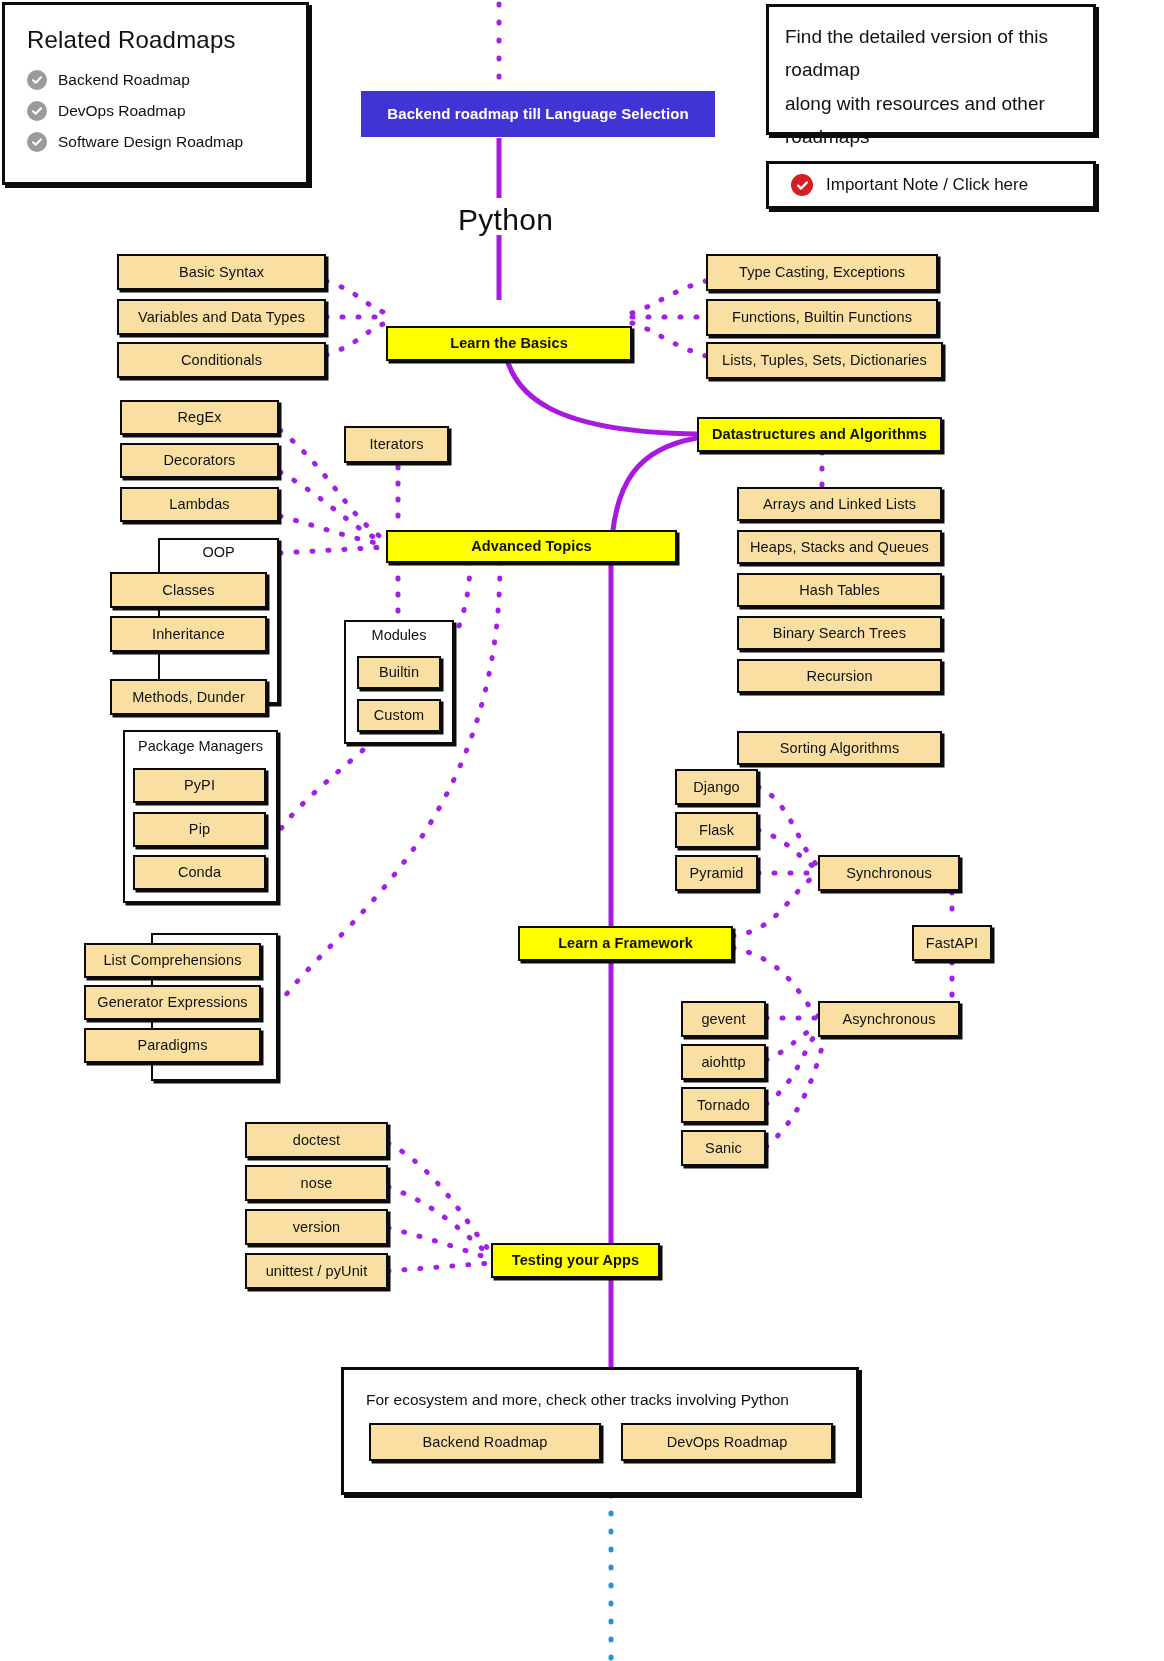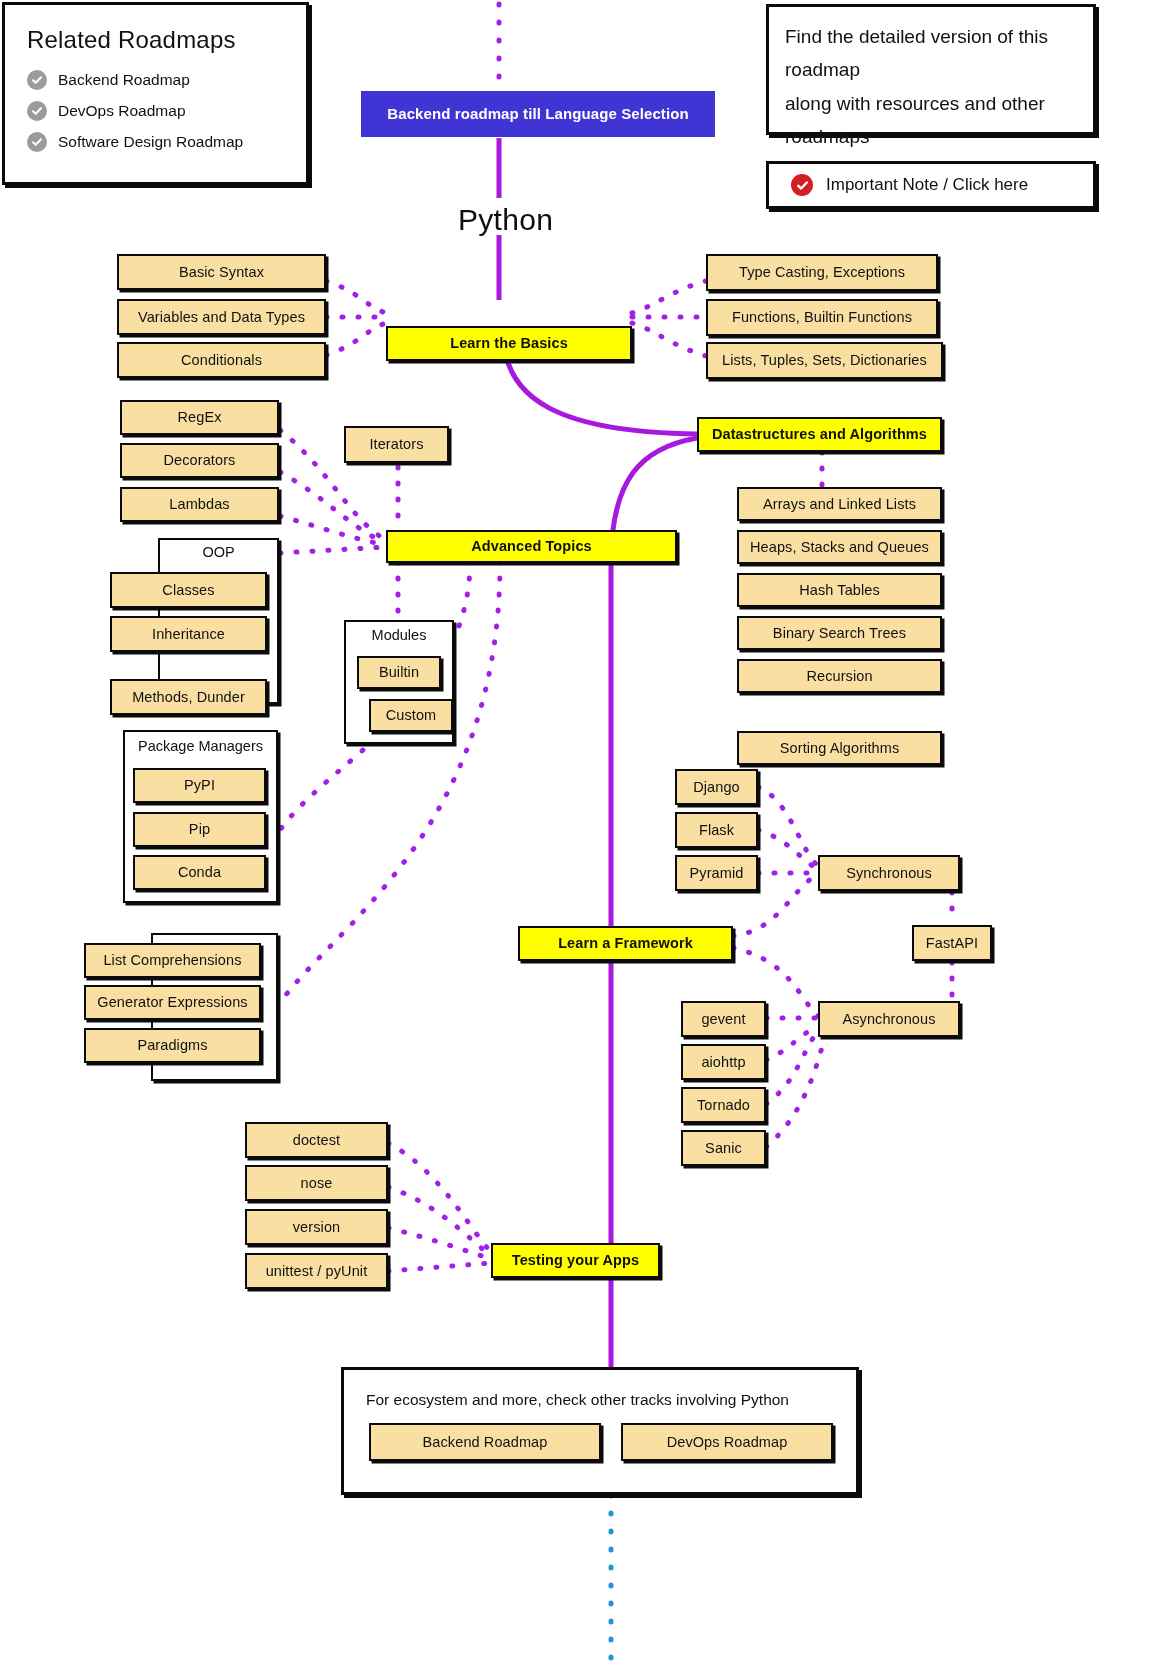--- a/index.html
+++ b/index.html
@@ -261,21 +261,21 @@
 
   <div class="group" style="left:158px; top:538px; width:121px; height:166px;"></div>
   <div class="group-title" style="left:158px; top:544px; width:121px;">OOP</div>
   <div class="node tan" style="left:110px; top:572px; width:157px; height:36px;">Classes</div>
   <div class="node tan" style="left:110px; top:616px; width:157px; height:36px;">Inheritance</div>
   <div class="node tan" style="left:110px; top:659px; width:157px; height:36px;margin-top:20px;">Methods, Dunder</div>
 
   <div class="group" style="left:344px; top:620px; width:110px; height:124px;"></div>
   <div class="group-title" style="left:344px; top:627px; width:110px;">Modules</div>
   <div class="node tan" style="left:357px; top:656px; width:84px; height:33px;">Builtin</div>
-  <div class="node tan" style="left:369px; top:699px; width:84px; height:33px;">Custom</div>
+  <div class="node tan" style="left:357px; top:699px; width:84px; height:33px;">Custom</div>
 
   <div class="group" style="left:123px; top:730px; width:155px; height:173px;"></div>
   <div class="group-title" style="left:123px; top:738px; width:155px;">Package Managers</div>
   <div class="node tan" style="left:133px; top:768px; width:133px; height:35px;">PyPI</div>
   <div class="node tan" style="left:133px; top:812px; width:133px; height:35px;">Pip</div>
   <div class="node tan" style="left:133px; top:855px; width:133px; height:35px;">Conda</div>
 
   <div class="group" style="left:151px; top:933px; width:127px; height:148px;"></div>
   <div class="node tan" style="left:84px; top:943px; width:177px; height:35px;">List Comprehensions</div>
   <div class="node tan" style="left:84px; top:985px; width:177px; height:35px;">Generator Expressions</div>

